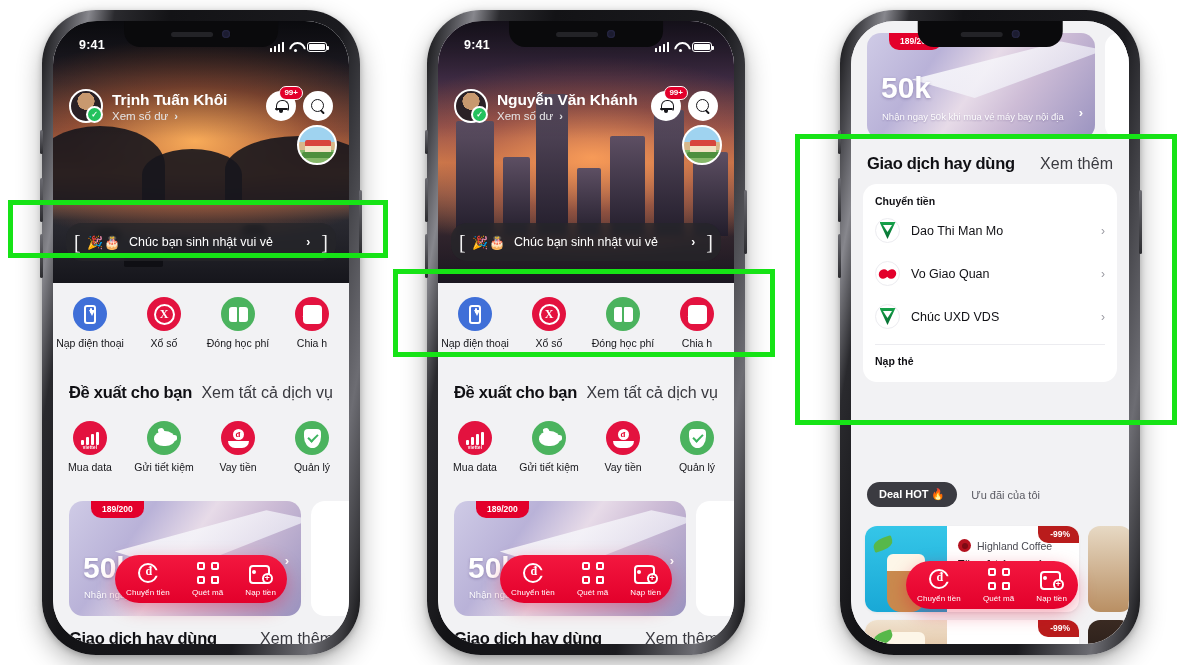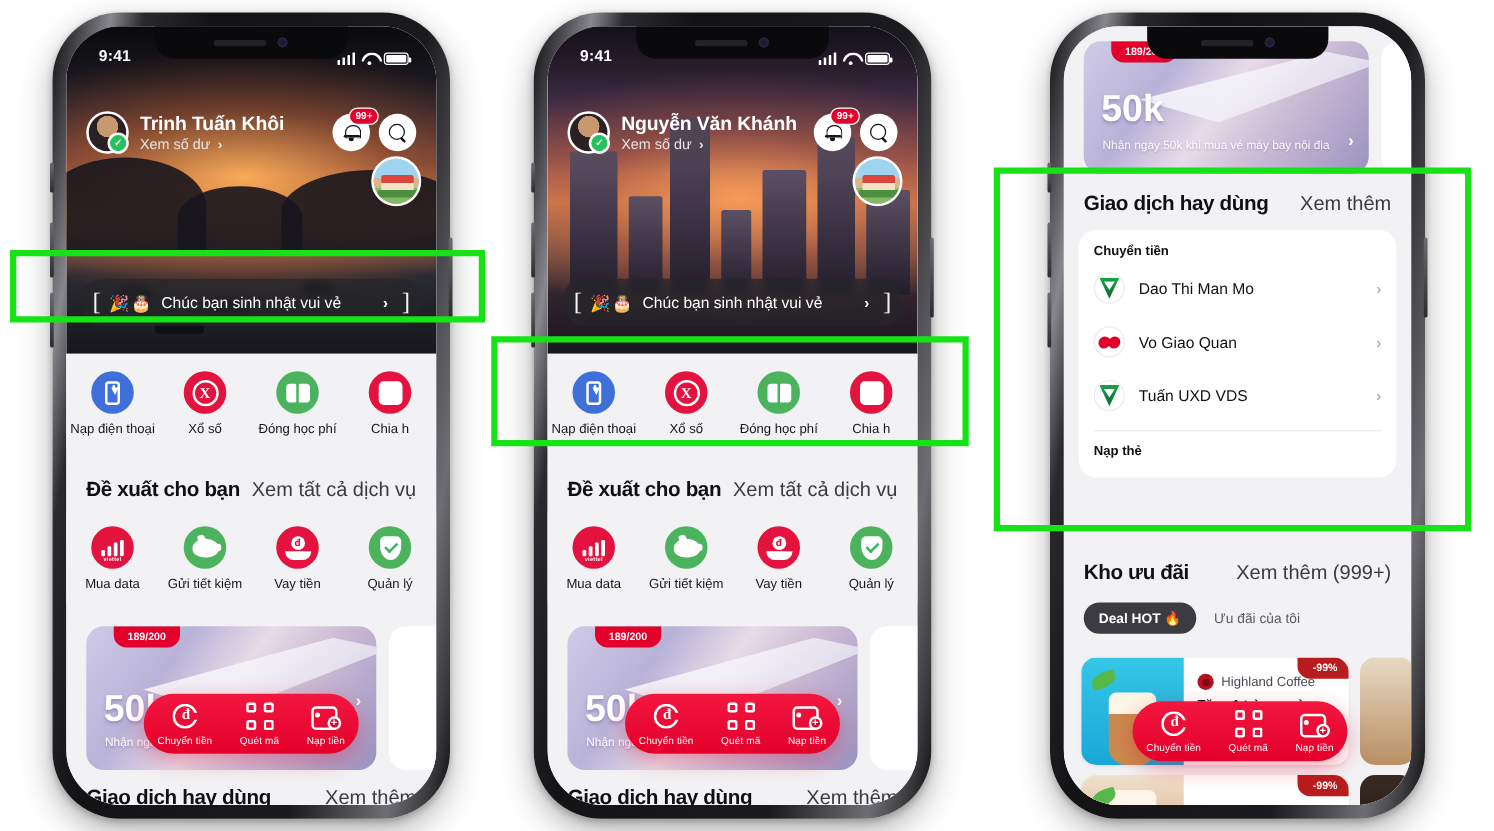--- a/index.html
+++ b/index.html
@@ -706,32 +706,28 @@
                   <i></i>
                 </span>
               </div>
             <div class="p3-name">Vo Giao Quan</div>
             <div class="p3-chev">›</div>
           </div>
           <div class="p3-row">
             <div class="p3-logo">
                 <span class="vcb"></span>
               </div>
-            <div class="p3-name">Tuấn UXD VDS</div>
+            <div class="p3-name">Chúc UXD VDS</div>
             <div class="p3-chev">›</div>
           </div>
 
           <div class="p3-div"></div>
           <div class="p3-cat">Nạp thẻ</div>
         </div>
 
-        <div class="bottom-sect" style="top:428px">
-          <div class="sect-title">Kho ưu đãi</div>
-          <div class="sect-link">Xem thêm (999+)</div>
-        </div>
 
         <div class="tabs" style="position:absolute;top:452px;left:0;right:0">
           <div class="tab-on">Deal HOT 🔥</div>
           <div class="tab-off">Ưu đãi của tôi</div>
         </div>
 
         <div class="offer-row" style="position:absolute;top:496px;left:0;right:0">
           <div class="offer">
             <div class="offer-img"></div>
             <div class="offer-body">

